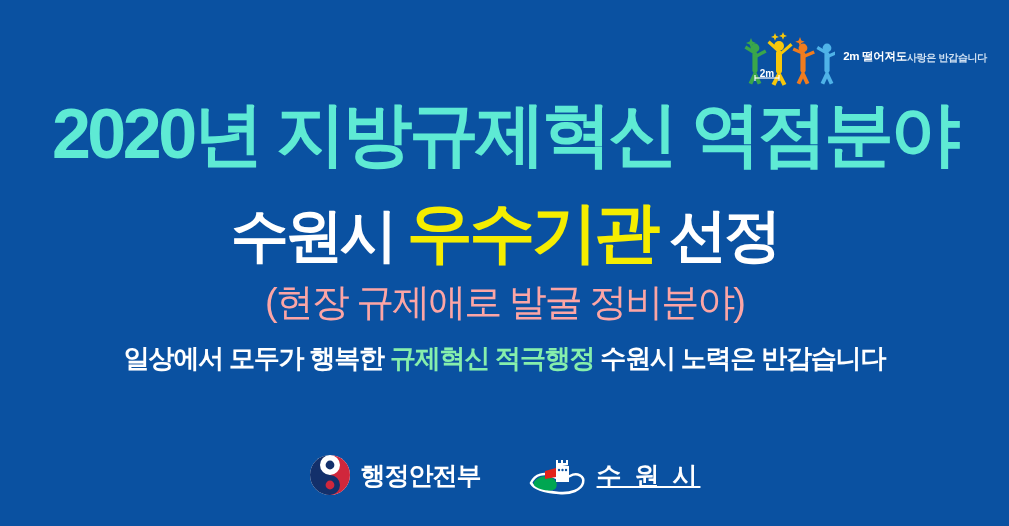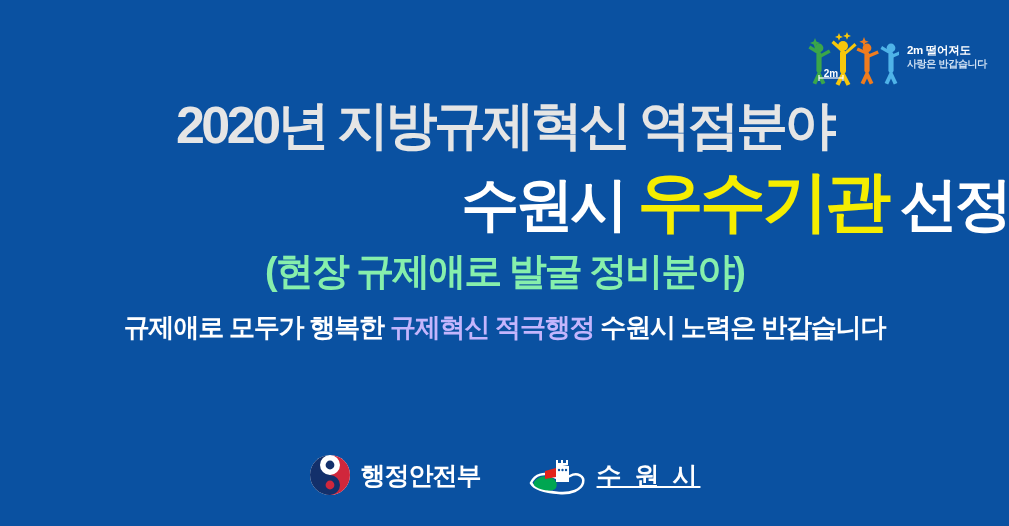--- a/index.html
+++ b/index.html
@@ -28,21 +28,21 @@
     right: 22px;
     display: flex;
     align-items: center;
     gap: 8px;
   }
   #humancity-figures {
     display: block;
   }
   #humancity-text {
     display: flex;
-    flex-direction: column;
+    flex-direction: row;
     justify-content: flex-start;
     line-height: 1;
   }
   .hc-sub1 {
     font-size: 11.5px;
     font-weight: bold;
     color: #ffffff;
     letter-spacing: -0.3px;
     white-space: nowrap;
   }
@@ -66,66 +66,65 @@
   
   #headline {
     position: absolute;
     top: 98px;
     left: 0;
     right: 0;
     text-align: center;
   }
 
   .title-line-1 {
-    font-size: 52px;
-    font-weight: bold;
-    color: #e5e5e5;
+    font-size: 70px;
+    font-weight: bold;
+    color: #5eead4;
     letter-spacing: -3.5px;
     line-height: 1.05;
     white-space: nowrap;
   }
 
   .title-line-2 {
-    margin-top: 14px;
+    margin-top: 26px;
     line-height: 1.05;
     white-space: nowrap;
     font-weight: bold;
     letter-spacing: -3.5px;
-    text-align: right;
   }
   .title-line-2 .tl-white {
     font-size: 58px;
     color: #ffffff;
   }
   .title-line-2 .tl-yellow {
     font-size: 66px;
     color: #f5ed00;
   }
 
   .title-line-3 {
     margin-top: 16px;
     font-size: 38px;
-    font-weight: bold;
-    color: #86efac;
+    font-weight: normal;
+    color: #fca5a5;
     letter-spacing: -2px;
     line-height: 1.05;
     white-space: nowrap;
   }
 
   .title-line-4 {
     margin-top: 22px;
     font-size: 26px;
     font-weight: bold;
     color: #ffffff;
     letter-spacing: -1.2px;
     line-height: 1.05;
     white-space: nowrap;
   }
   .title-line-4 .tl4-yellow {
-    color: #c4b5fd;
+    color: #86efac;
   }
 
   
   #footer-logos {
     position: absolute;
     left: 0;
     right: 0;
     top: 452px;
     display: flex;
     justify-content: center;
@@ -218,21 +217,21 @@
 
     <div class="title-line-1">2020년 지방규제혁신 역점분야</div>
 
     <div class="title-line-2">
       <span class="tl-white">수원시 </span><span class="tl-yellow">우수기관</span><span class="tl-white"> 선정</span>
     </div>
 
     <div class="title-line-3">(현장 규제애로 발굴 정비분야)</div>
 
     <div class="title-line-4">
-      <span>규제애로 모두가 행복한 </span><span class="tl4-yellow">규제혁신 적극행정</span><span> 수원시 노력은 반갑습니다</span>
+      <span>일상에서 모두가 행복한 </span><span class="tl4-yellow">규제혁신 적극행정</span><span> 수원시 노력은 반갑습니다</span>
     </div>
   </div>
 
   <div id="footer-logos">
 
     <div class="footer-logo">
       <svg width="42" height="42" viewBox="0 0 42 42" aria-hidden="true">
         <circle cx="21" cy="21" r="20" fill="#ffffff"></circle>
         <path d="M21 1 a20 20 0 0 1 0 40 a10 10 0 0 1 0 -20 a10 10 0 0 0 0 -20 Z" fill="#d0273c"></path>
         <path d="M21 1 a20 20 0 0 0 0 40 a10 10 0 0 0 0 -20 a10 10 0 0 1 0 -20 Z" fill="#13306b"></path>

